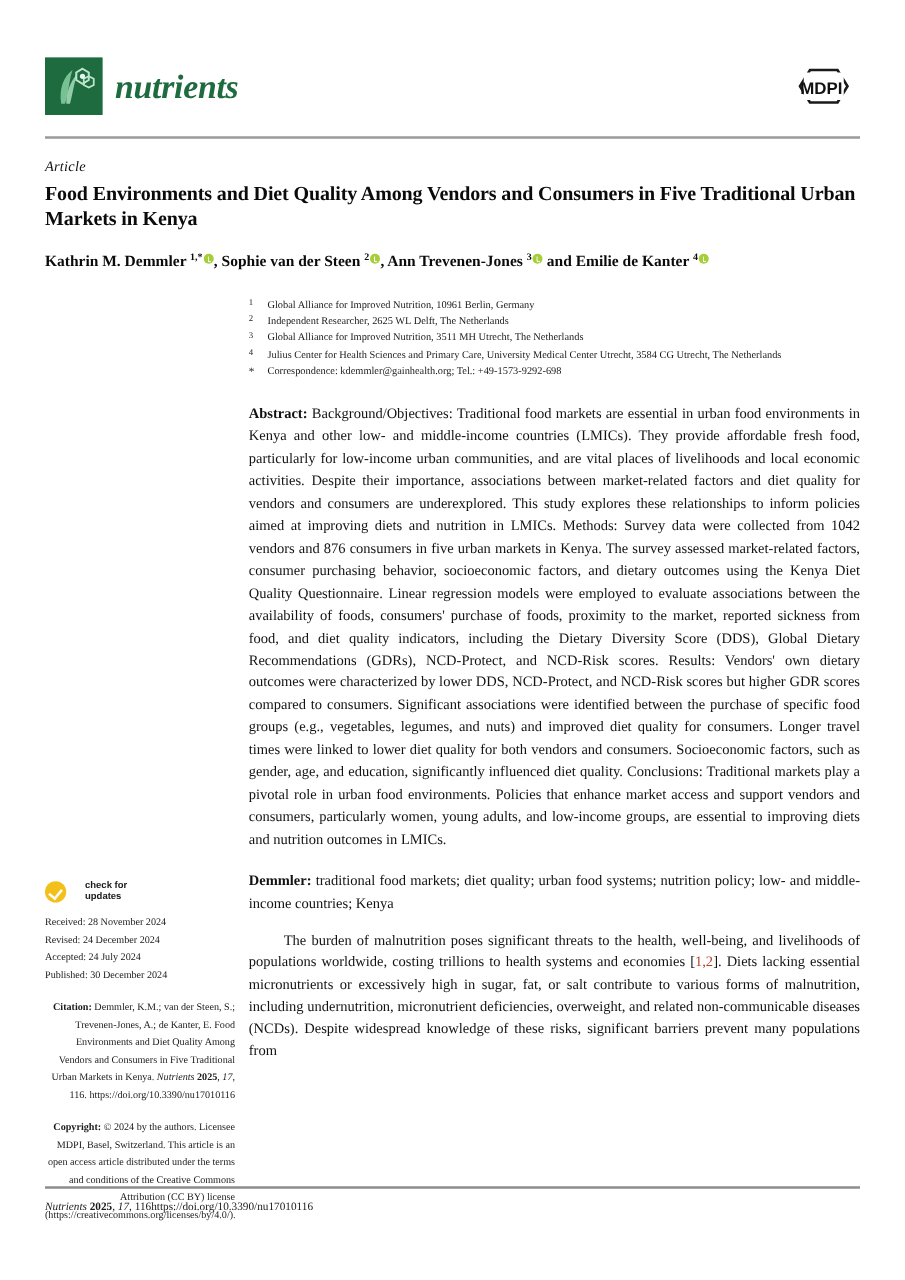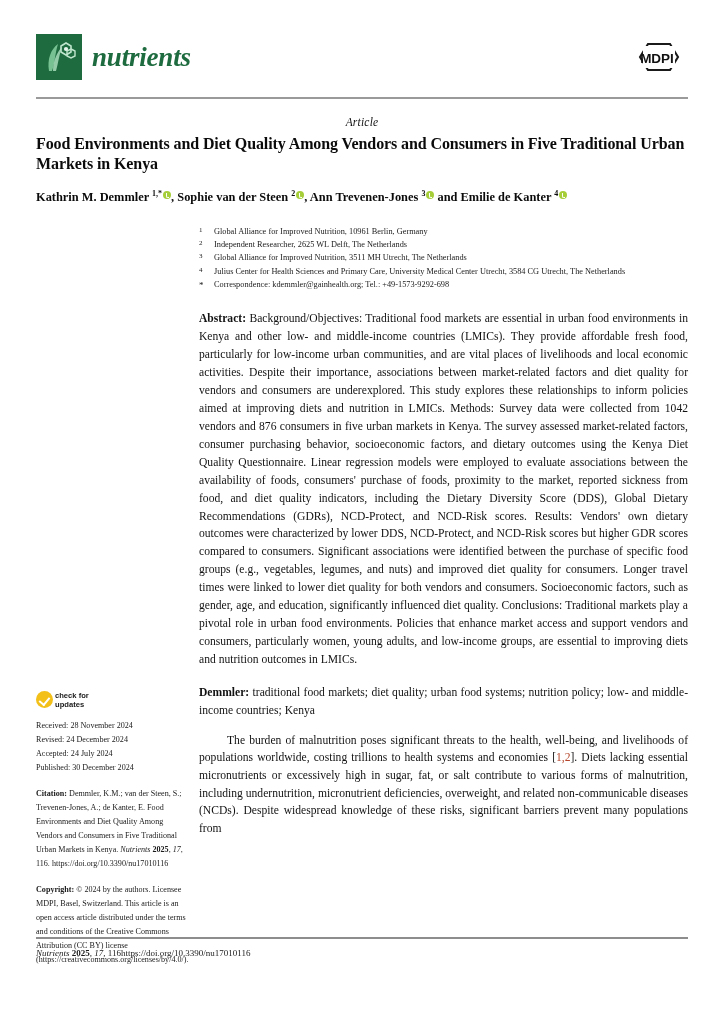--- a/index.html
+++ b/index.html
@@ -10,21 +10,21 @@
   body {
     width: 724px;
     height: 1024px;
     overflow: hidden;
     font-family: "Liberation Serif", "DejaVu Serif", serif;
     color: #000000;
     position: relative;
   }
   .page {
     position: absolute;
-    left: 0; top: 0;
+    left: 0; top: 12px;
     width: 724px;
     height: 976px;
     box-sizing: border-box;
     padding: 0 36px;
   }
 
   
   .masthead {
     display: flex;
     align-items: flex-start;
@@ -66,21 +66,20 @@
     margin-top: 9px;
   }
 
   
   .kicker {
     font-style: italic;
     font-size: 11.5px;
     color: #111;
     margin-top: 17px;
     letter-spacing: .2px;
-    text-align: center;
   }
   .title {
     font-size: 16px;
     font-weight: 700;
     line-height: 1.22;
     margin-top: 6px;
     letter-spacing: -0.1px;
     color: #0b0b0b;
   }
   .authors {
@@ -180,22 +179,22 @@
     text-indent: 28px;
     color: #121212;
     hyphens: auto;
   }
   .ref-link { color: #b5462b; }
 
   
   .cfu {
     margin-top: 468px;
     display: flex;
-    align-items: flex-start;
-    gap: 2px;
+    align-items: flex-end;
+    gap: 15px;
   }
   .cfu-circle {
     width: 17px; height: 17px;
     border-radius: 50%;
     background: #f2c019;
     position: relative;
     flex: 0 0 auto;
   }
   .cfu-circle::after {
     content: "";
@@ -217,21 +216,21 @@
     margin-top: 9px;
     font-size: 8.1px;
     line-height: 1.72;
     color: #1a1a1a;
   }
   .meta-block {
     margin-top: 12px;
     font-size: 8.1px;
     line-height: 1.74;
     color: #1a1a1a;
-    text-align: left;
+    text-align: right;
   }
   .meta-block b { font-weight: 700; }
   .meta-block i { font-style: italic; }
 
   
   .footer {
     position: absolute;
     left: 36px;
     right: 36px;
     bottom: 18px;

